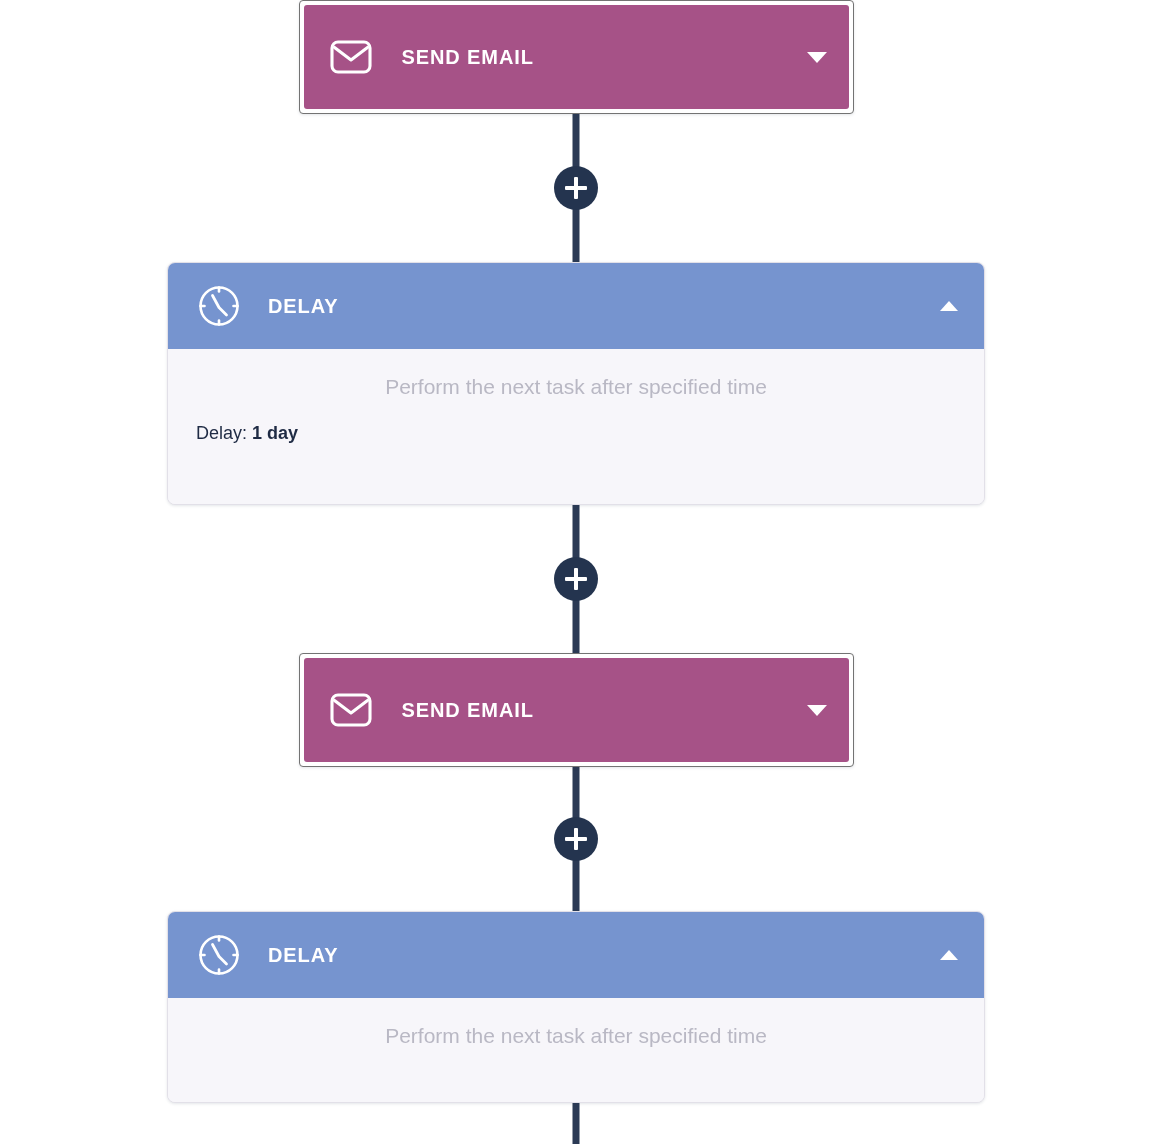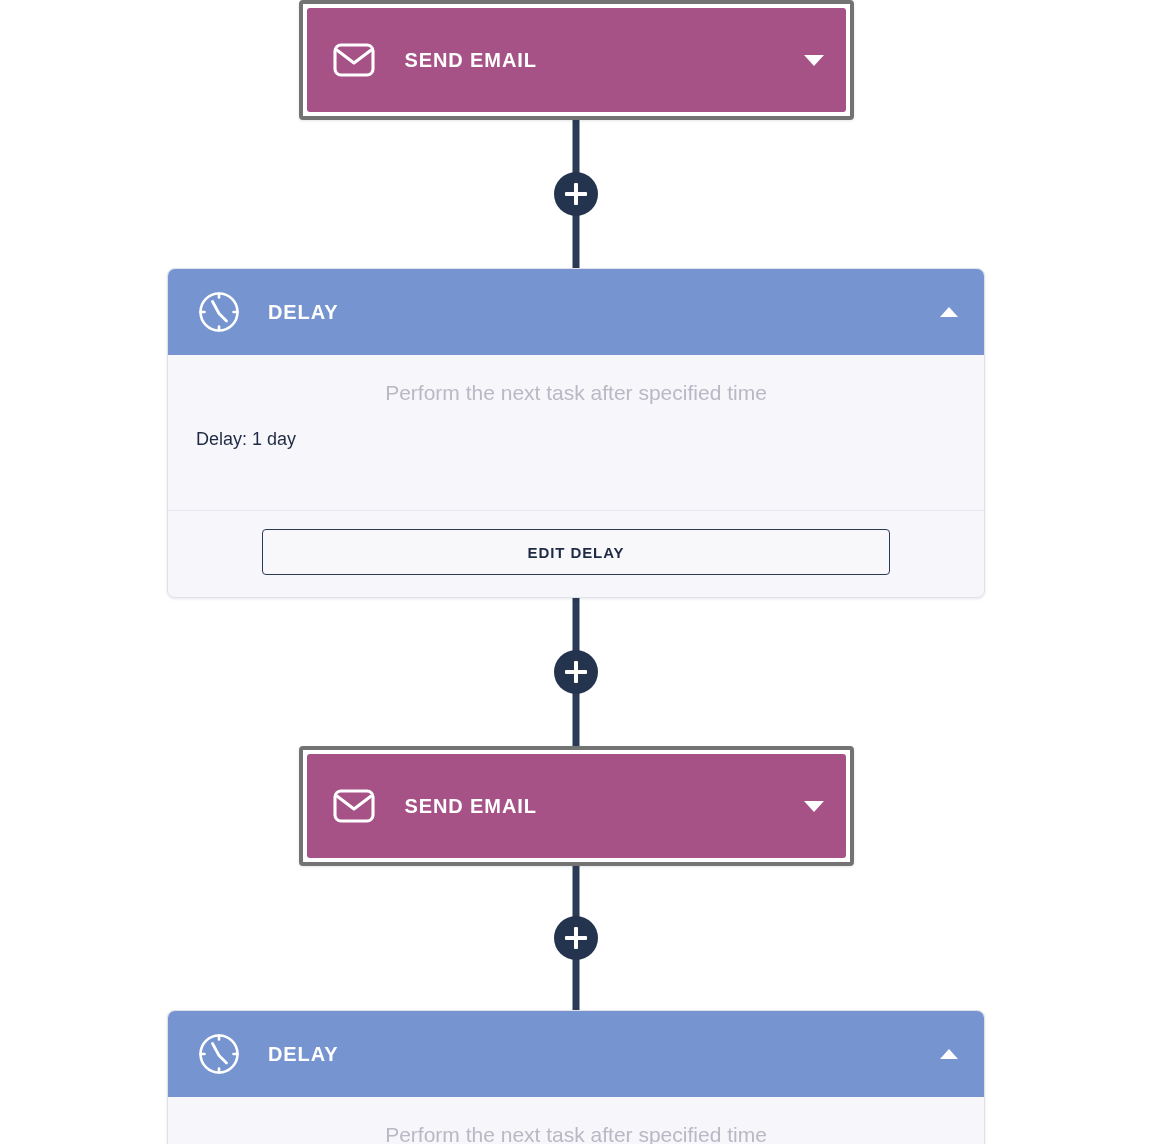--- a/index.html
+++ b/index.html
@@ -38,21 +38,21 @@
     display: flex;
     flex-direction: column;
     align-items: center;
   }
 
   
   .node-email {
     position: relative;
     width: 555px;
     background: #ffffff;
-    border: 4px solid #737373;
+    border: 1px solid #737373;
     border-radius: 4px;
     padding: 4px;
     box-shadow: 0 1px 3px rgba(43, 58, 85, 0.13);
     z-index: 3;
   }
 
   .email-bar {
     display: flex;
     align-items: center;
     height: 104px;
@@ -150,21 +150,21 @@
     padding-bottom: 24px;
   }
 
   .delay-value {
     color: #1f2b44;
     font-size: 18px;
     padding-bottom: 30px;
   }
 
   .delay-value .lbl { font-weight: 400; }
-  .delay-value .val { font-weight: 400; text-align: center; }
+  .delay-value .val { font-weight: 700; text-align: center; }
 
   .delay-footer {
     border-top: 1px solid #e7e5ed;
     background: #f7f6fa;
     padding: 18px 94px 22px 94px;
     display: flex;
     justify-content: center;
   }
 
   .edit-btn {
@@ -267,23 +267,20 @@
         <span class="delay-title">DELAY</span>
         <span class="caret-up"></span>
       </div>
       <div class="delay-body">
         <div class="delay-desc">Perform the next task after specified time</div>
         <div class="delay-value">
           <span class="lbl">Delay: </span>
           <span class="val">1 day</span>
         </div>
       </div>
-      <div class="delay-footer">
-        <button class="edit-btn">EDIT DELAY</button>
-      </div>
     </div>
 
     <div class="gap-sm"></div>
     <div class="connector">
       <button class="plus-btn"></button>
     </div>
     <div class="gap-sm"></div>
 
     <div class="node-email">
       <div class="email-bar">

